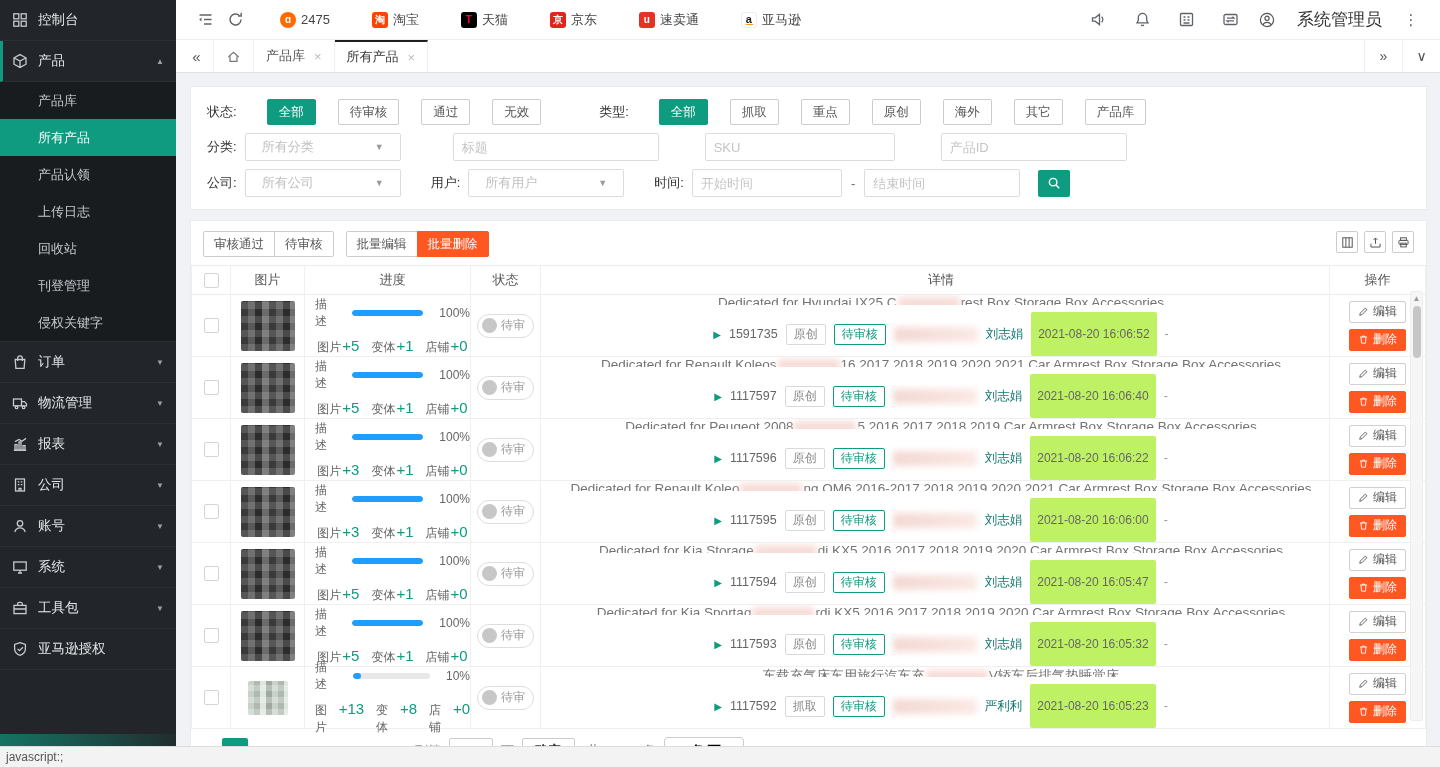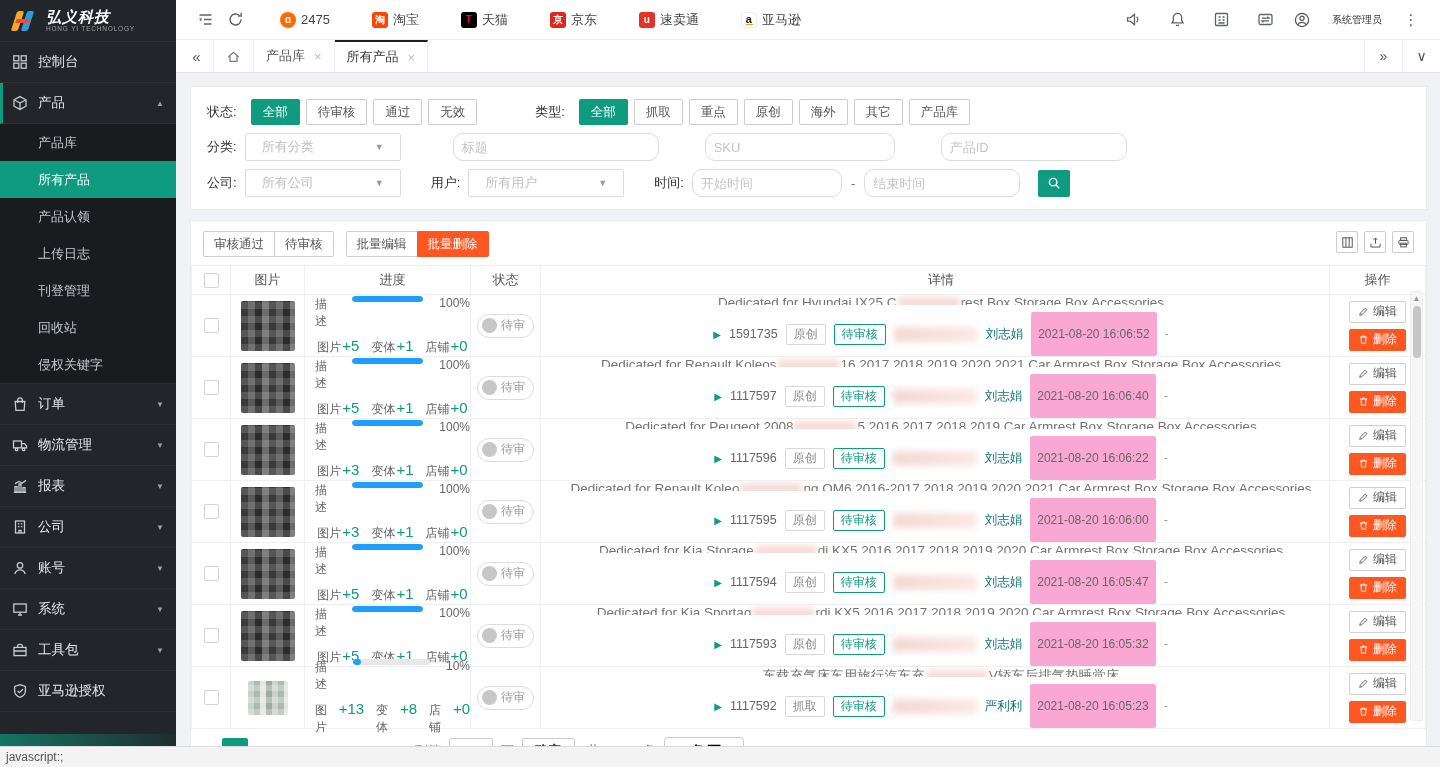--- a/index.html
+++ b/index.html
@@ -34,44 +34,44 @@
 .mk{width:16px;height:16px;border-radius:3px;display:flex;align-items:center;justify-content:center;font-size:10px;font-weight:bold;color:#fff;flex-shrink:0}
 .mk-1688{background:#ff6a00;border-radius:50%}
 .mk-tb{background:#ff4400}
 .mk-tm{background:#000;color:#ff0036}
 .mk-jd{background:#e1251b}
 .mk-smt{background:#e43225}
 .mk-amz{background:#fff;color:#222;border:1px solid #eee;position:relative}
 .mk-amz b{font-weight:bold;font-size:11px;line-height:1}
 .mk-amz i{position:absolute;bottom:2px;left:3px;width:9px;height:3px;border-bottom:1.5px solid #f90;border-radius:0 0 50% 50%}
 .top-right{margin-left:auto;display:flex;align-items:center;gap:14px}
-.user-chip{display:flex;align-items:center;gap:22px;color:#333;cursor:pointer;font-size:10px}
+.user-chip{display:flex;align-items:center;gap:22px;color:#333;cursor:pointer;font-size:17px}
 
 .tabbar{height:33px;background:#fff;border-bottom:1px solid #e2e2e2;display:flex;align-items:stretch;padding-left:4px}
 .tb-ctrl{width:34px;display:flex;align-items:center;justify-content:center;color:#555;font-size:15px;cursor:pointer;border-right:1px solid #f0f0f0}
 .tb-home{width:40px;display:flex;align-items:center;justify-content:center;color:#777;cursor:pointer;border-right:1px solid #f0f0f0}
 .tab{display:flex;align-items:center;padding:0 12px;border-right:1px solid #f0f0f0;color:#555;cursor:pointer;gap:9px;font-size:13px}
 .tab .x{color:#bbb;font-size:13px}
 .tab.active{border-top:2px solid #1f1f1f;background:#fff;color:#333}
 .tb-right{margin-left:auto;display:flex;align-items:center}
 .tb-right span{width:38px;display:flex;align-items:center;justify-content:center;color:#555;cursor:pointer;border-left:1px solid #f0f0f0;height:100%;font-size:14px}
 
 .content{flex:1;padding:13px 13px 0 14px;overflow:hidden;background:#f0f2f5}
 .card{background:#fff;border:1px solid #ebebeb}
 .filter-card{padding:10px 16px 12px;margin-bottom:10px}
 .f-row{display:flex;align-items:center;margin-top:8px}
 .f-row:first-child{margin-top:2px}
 .f-label{color:#333;margin-right:8px;font-size:13px;white-space:nowrap}
 .seg{display:flex}
-.seg .fbtn{margin-left:6px}
+.seg .fbtn{margin-left:22px}
 .fbtn{height:26px;padding:0 11px;border:1px solid #ccc;background:#fff;color:#555;font-size:12.5px;border-radius:2px;cursor:pointer;white-space:nowrap}
 .fbtn.active{background:#0e9b80;border-color:#0e9b80;color:#fff}
 .fsel{width:156px;height:28px;border:1px solid #dcdcdc;border-radius:2px;display:flex;align-items:center;padding:0 16px;color:#bfbfbf;cursor:pointer;background:#fff}
 .fsel .car{margin-left:auto;color:#999;font-size:9px}
-.fin{height:28px;border:1px solid #dcdcdc;border-radius:10px;padding:4px 8px;font-size:13px;color:#333;background:#fff}
+.fin{height:28px;border:1px solid #dcdcdc;border-radius:2px;padding:4px 8px;font-size:13px;color:#333;background:#fff}
 .fin::placeholder{color:#c4c4c4}
 .sbtn{width:32px;height:27px;background:#0e9b80;border:none;border-radius:2px;display:flex;align-items:center;justify-content:center;cursor:pointer;color:#fff}
 .gap-big{width:58px}
 
 .table-card{position:relative;height:540px;overflow:hidden}
 .t-toolbar{display:flex;align-items:center;padding:10px 12px 8px;position:relative}
 .gbtn{height:26px;padding:0 10px;border:1px solid #ccc;background:#fff;color:#555;font-size:12.5px;cursor:pointer;border-radius:2px}
 .gbtn+.gbtn{margin-left:-1px;border-radius:0 2px 2px 0}
 .grp{display:flex;margin-right:12px}
 .grp .gbtn:first-child{border-radius:2px 0 0 2px}
@@ -87,21 +87,21 @@
 .c-prog{width:166px;padding-left:10px}
 .c-status{width:70px;justify-content:center}
 .c-detail{flex:1;padding-left:12px;min-width:0}
 .c-act{width:96px;justify-content:center}
 .cbx{width:15px;height:15px;border:1px solid #d4d4d4;border-radius:2px;background:#fff;display:inline-block;cursor:pointer}
 .trow{display:flex;height:62px;border-bottom:1px solid #efefef;align-items:stretch}
 .trow .cell{align-items:center}
 .thumb{width:54px;height:50px;border-radius:2px;filter:blur(.6px);background:repeating-linear-gradient(0deg,rgba(255,255,255,.14) 0 7px,transparent 7px 14px),repeating-linear-gradient(90deg,#3a3a3a 0 7px,#5a5a5a 7px 14px,#2c2c2c 14px 21px,#6b6b6b 21px 28px);cursor:pointer}
 .thumb.light{width:40px;height:34px;background:repeating-linear-gradient(0deg,rgba(255,255,255,.25) 0 6px,transparent 6px 12px),repeating-linear-gradient(90deg,#c9d2ca 0 6px,#aeb9b0 6px 12px,#dfe5df 12px 18px,#9fa99f 18px 24px)}
 .c-prog{flex-direction:column;justify-content:center;align-items:flex-start;gap:7px}
-.prog-l1{display:flex;align-items:flex-start;gap:16px;width:100%}
+.prog-l1{display:flex;align-items:center;gap:16px;width:100%}
 .prog-label{font-size:12px;color:#666}
 .prog-track{width:84px;height:6px;border-radius:3px;background:#e8e8e8;overflow:hidden;display:inline-block}
 .prog-fill{display:block;height:100%;background:#1e9fff;border-radius:3px}
 .prog-pct{font-size:12px;color:#666}
 .prog-l2{display:flex;align-items:baseline;gap:12px}
 .stat{display:flex;align-items:baseline;gap:1px}
 .stat-k{font-size:12px;color:#666}
 .stat-v{font-size:15px;color:#0e9b80}
 .status-pill{height:24px;border:1px solid #ddd;border-radius:13px;display:flex;align-items:center;padding:0 8px 0 4px;gap:4px;background:#fff}
 .status-dot{width:15px;height:15px;border-radius:50%;background:#c7c7c7}
@@ -109,21 +109,21 @@
 .c-detail{flex-direction:column;align-items:flex-start;justify-content:center;gap:7px}
 .ptitle{font-size:13.5px;color:#737373;cursor:pointer;white-space:nowrap;overflow:hidden;text-overflow:ellipsis;max-width:100%}
 .redact-t{display:inline-block;width:62px;height:13px;background:#f7ddd8;filter:blur(3px);border-radius:2px;vertical-align:middle;margin:0 1px}
 .meta{display:flex;align-items:center;gap:8px;font-size:12.5px;color:#666}
 .play{color:#0e9b80;font-size:10px;cursor:pointer}
 .pid{color:#666}
 .badge{border:1px solid #d9d9d9;color:#888;font-size:12px;padding:1px 7px;border-radius:2px;background:#fff}
 .badge.teal{border-color:#0e9b80;color:#0e9b80}
 .redact-c{display:inline-block;width:84px;height:15px;background:linear-gradient(90deg,#f3d9d4,#fbe9e4);filter:blur(3px);border-radius:2px}
 .uname{color:#0f766e}
-.timebadge{background:#f9a8d4;color:#666;font-size:12px;padding:15px 7px;border-radius:2px}
+.timebadge{background:#bef264;color:#666;font-size:12px;padding:15px 7px;border-radius:2px}
 .dash{color:#999}
 .c-act{flex-direction:column;justify-content:center;gap:6px}
 .abtn{height:22px;display:flex;align-items:center;gap:4px;padding:0 8px;font-size:12px;border-radius:2px;cursor:pointer;border:1px solid #d0d0d0;background:#fff;color:#555}
 .abtn svg{width:11px;height:11px}
 .abtn.del{background:#ff5722;border-color:#ff5722;color:#fff}
 
 .vscroll{position:absolute;top:70px;right:3px;width:13px;height:430px;background:#f6f6f6;border:1px solid #eee;border-radius:2px}
 .vs-up{position:absolute;top:2px;left:0;width:100%;text-align:center;font-size:8px;color:#999;cursor:pointer}
 .vs-thumb{position:absolute;top:14px;left:1.5px;width:8px;height:52px;background:#c6c6c6;border-radius:4px;cursor:pointer}
 
@@ -140,31 +140,20 @@
 
 .statusbar{height:21px;background:#f3f3f3;border-top:1px solid #ddd;display:flex;align-items:center;padding-left:6px;font-size:12px;color:#555}
 svg{display:block}
 </style>
 </head>
 <body>
 
 <div class="app">
 
   <aside class="sidebar">
-    <div class="logo">
-      <span class="logo-mark">
-          <i class="lm1"></i>
-          <i class="lm2"></i>
-          <i class="lm3"></i>
-        </span>
-      <span class="logo-text">
-        <div class="logo-title">弘义科技</div>
-        <div class="logo-sub">HONG YI TECHNOLOGY</div>
-      </span>
-    </div>
 
     <div class="side-item">
       <span class="micon">
           <svg viewBox="0 0 16 16" fill="none" stroke="currentColor" stroke-width="1.3">
             <rect x="1.8" y="1.8" width="5" height="5"></rect>
             <rect x="9.2" y="1.8" width="5" height="5"></rect>
             <rect x="1.8" y="9.2" width="5" height="5"></rect>
             <rect x="9.2" y="9.2" width="5" height="5"></rect>
           </svg>
         </span>
@@ -188,24 +177,24 @@
       <div class="sub-item active">
           <span>所有产品</span>
         </div>
       <div class="sub-item">
           <span>产品认领</span>
         </div>
       <div class="sub-item">
           <span>上传日志</span>
         </div>
       <div class="sub-item">
+          <span>回收站</span>
+        </div>
+      <div class="sub-item">
           <span>刊登管理</span>
-        </div>
-      <div class="sub-item">
-          <span>回收站</span>
         </div>
       <div class="sub-item">
           <span>侵权关键字</span>
         </div>
     </div>
 
     <div class="side-item">
       <span class="micon">
           <svg viewBox="0 0 16 16" fill="none" stroke="currentColor" stroke-width="1.3">
             <path d="M3.2 5.5h9.6l-.7 8.8H3.9z"></path>

